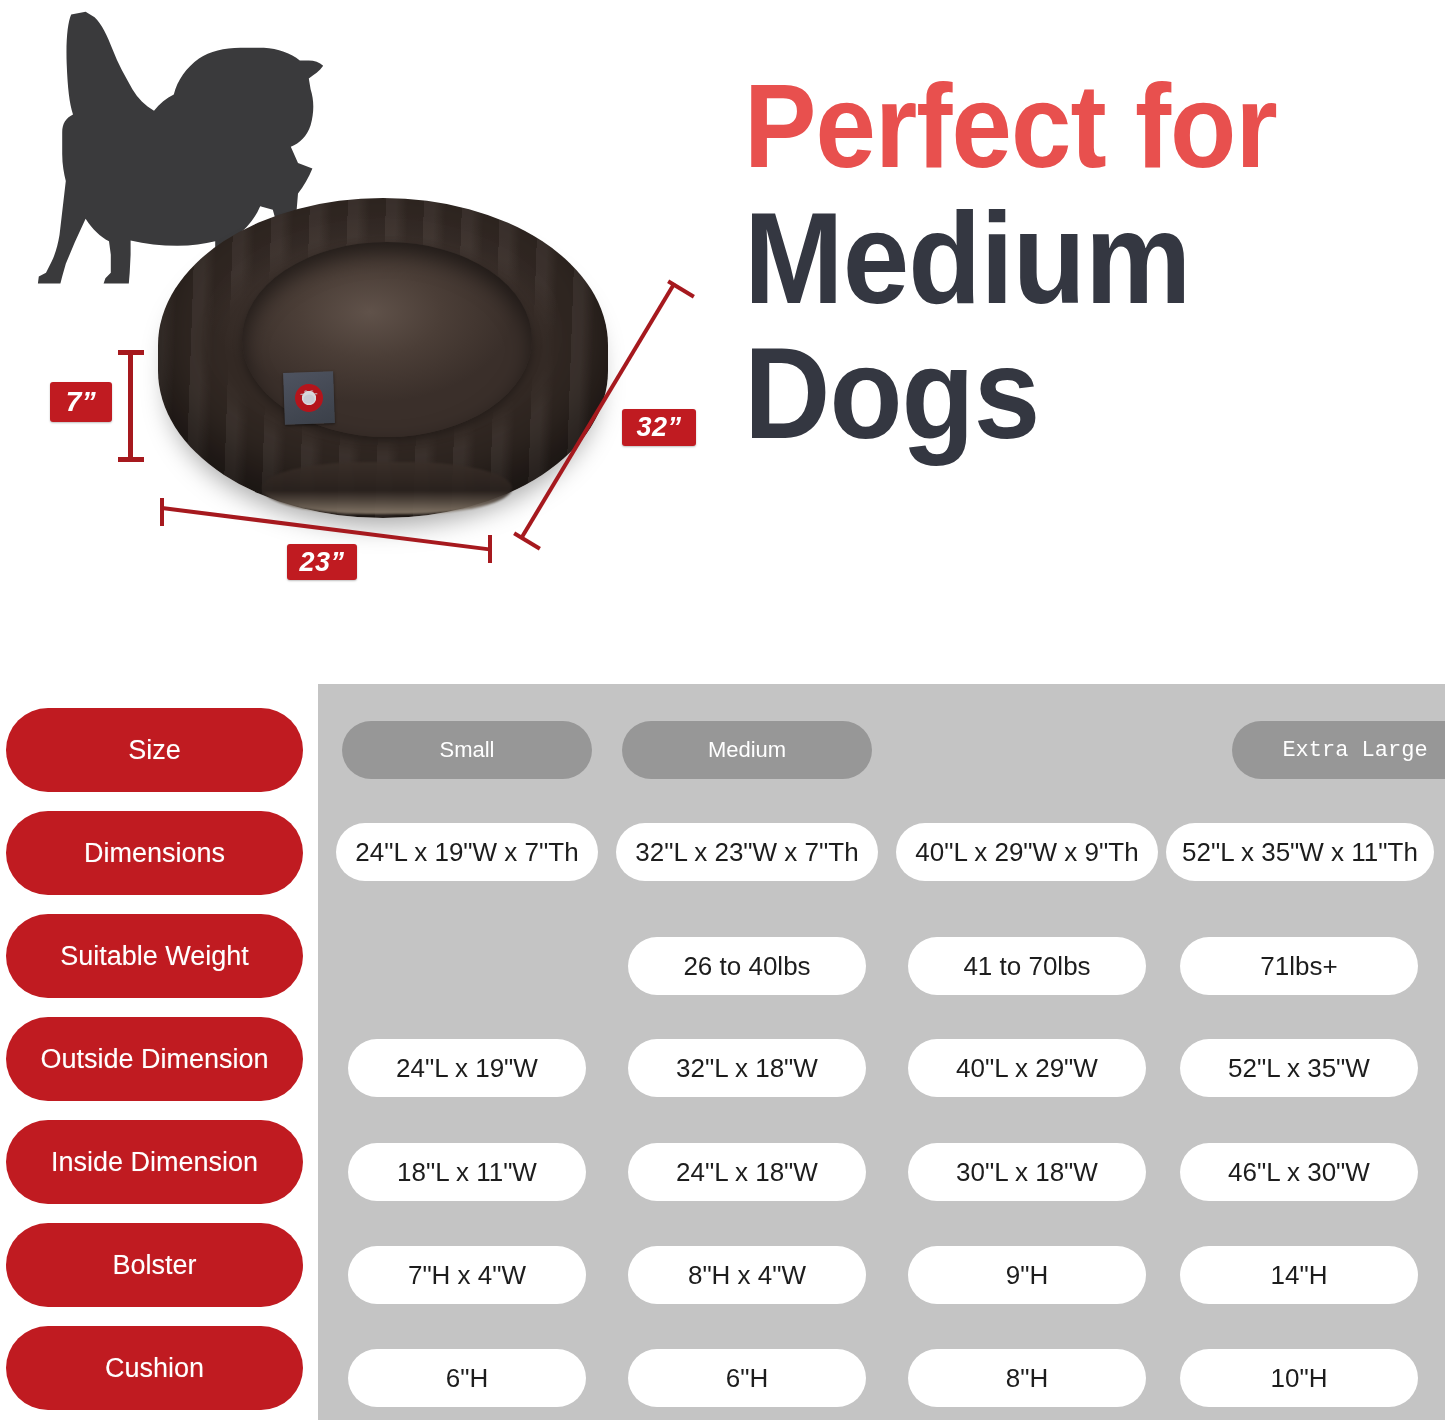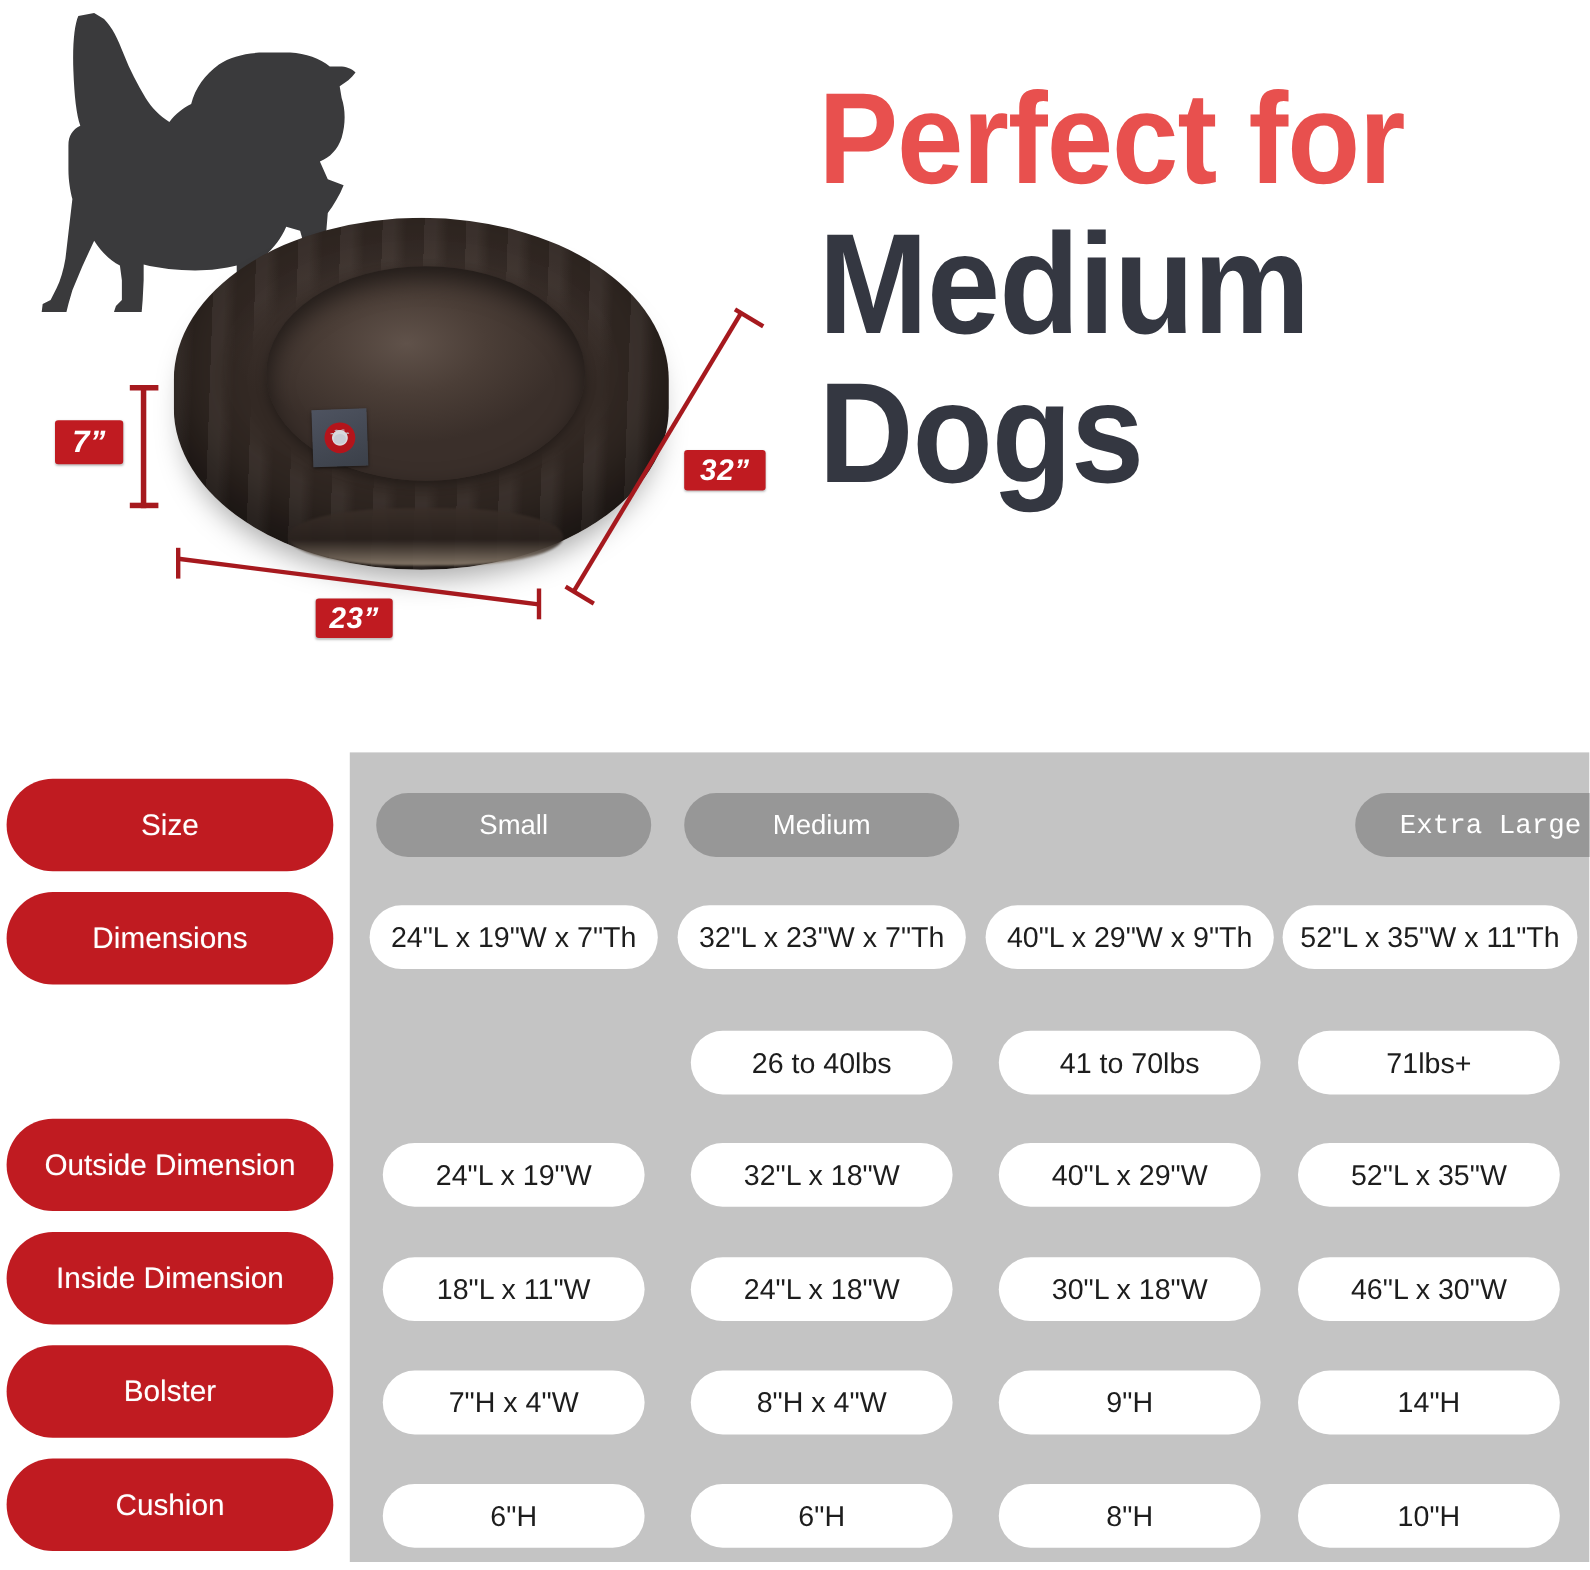--- a/index.html
+++ b/index.html
@@ -100,21 +100,21 @@
     color:#fff;font-size:27px;font-weight:normal;
     text-shadow:0 0 1px rgba(255,255,255,.35);
     white-space:nowrap;
   }
 
   .cell{
     position:absolute;height:58px;border-radius:29px;
     display:flex;align-items:center;justify-content:center;
     white-space:nowrap;
   }
-  .cell.head{background:#979797;color:#ffffff;font-size:25px;}
+  .cell.head{background:#979797;color:#ffffff;font-size:22px;}
   .cell.val {background:#ffffff;color:#1d1d1d;font-size:26px;}
 </style>
 </head>
 <body>
 
 <div id="hero">
 
   <svg id="dog-silhouette" viewBox="0 0 400 320" xmlns="http://www.w3.org/2000/svg">
     <path fill="#3A3A3C" d="M68 5 C64 14 62 34 63 60 C64 86 66 104 70 116
       C62 120 58 126 58 136 L58 160 C58 172 60 182 62 190
@@ -180,20 +180,23 @@
 <div id="table-area">
   <div id="label-col"></div>
   <div id="grid-panel"></div>
 
   <div class="row-label" style="top:24px;">
     <span>Size</span>
     </div>
   <div class="row-label" style="top:127px;">
     <span>Dimensions</span>
     </div>
+  <div class="row-label" style="top:230px;">
+    <span>Suitable Weight</span>
+    </div>
   <div class="row-label" style="top:333px;">
     <span>Outside Dimension</span>
     </div>
   <div class="row-label" style="top:539px;">
     <span>Bolster</span>
     </div>
   <div class="row-label" style="top:436px;">
     <span>Inside Dimension</span>
     </div>
   <div class="row-label" style="top:642px;">

